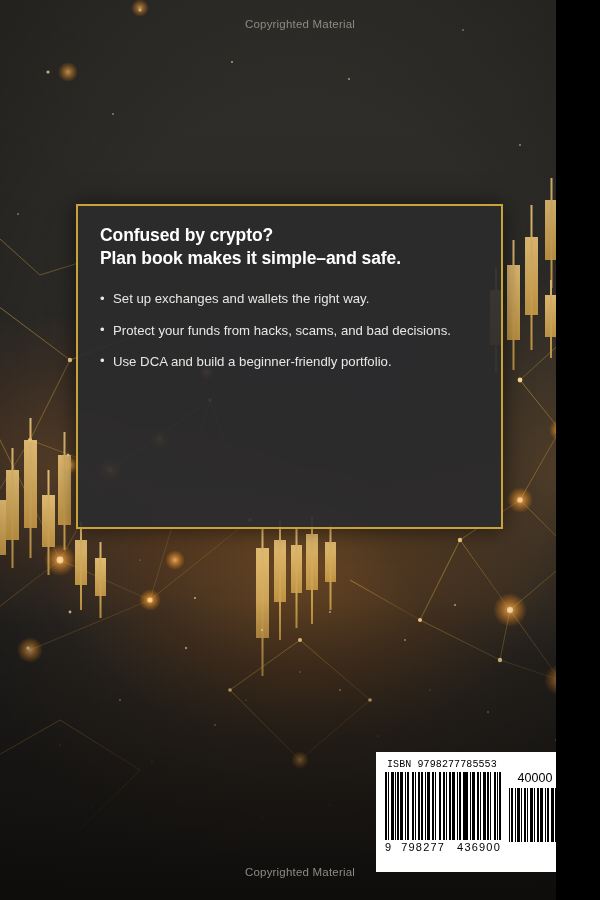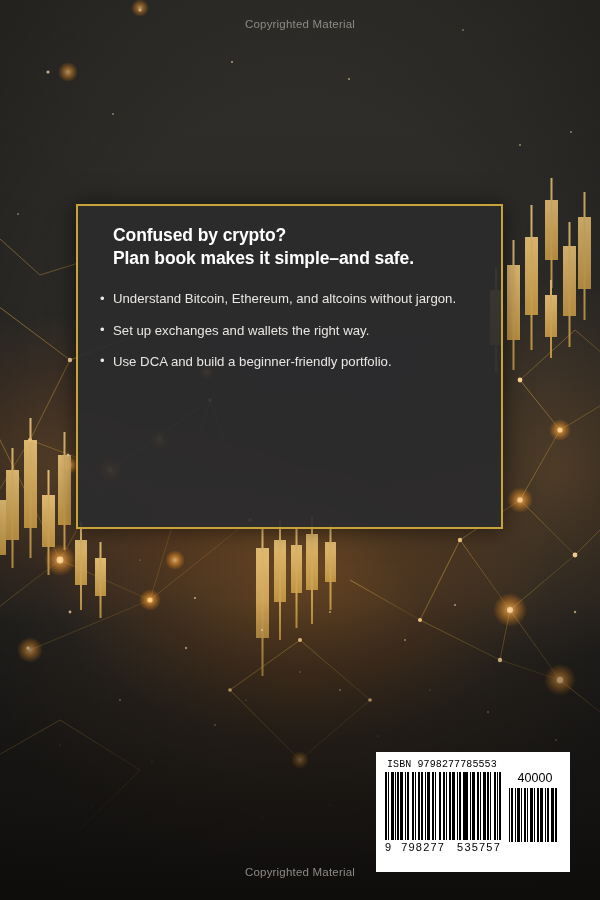--- a/index.html
+++ b/index.html
@@ -6,21 +6,21 @@
     margin: 0;
     padding: 0;
     background: #000;
   }
   body {
     font-family: "Liberation Sans", sans-serif;
   }
 
   .cover {
     position: relative;
-    width: 600px;
+    width: 556px;
     height: 900px;
     overflow: hidden;
     background: #4c1d95;
   }
 
   
   .bg-base {
     position: absolute;
     inset: 0;
     background:
@@ -76,21 +76,21 @@
   }
   .panel-inner {
     padding: 18px 22px 0 22px;
   }
   .headline {
     color: #ffffff;
     font-size: 17.5px;
     font-weight: bold;
     line-height: 1.32;
     letter-spacing: -0.1px;
-    margin: 0 0 21px 13px;
+    margin: 0 0 21px 0;
   }
   .headline .l2 { display: block; }
 
   .lead {
     color: #eceae7;
     font-size: 13.5px;
     line-height: 1.3;
     margin: 0 0 15px 0;
   }
 
@@ -364,22 +364,22 @@
 
   <div class="panel">
     <div class="panel-inner">
       <h1 class="headline">
         <span>Confused by crypto?</span>
         <span class="l2">Plan book makes it simple–and safe.</span>
       </h1>
 
 
       <ul class="bullets">
-        <li>Understand Bitcoin, Ethereum, and altcoins without jargon.</li>
         <li>Set up exchanges and wallets the right way.</li>
+        <li>Protect your funds from hacks, scams, and bad decisions.</li>
         <li>Use DCA and build a beginner-friendly portfolio.</li>
       </ul>
 
     </div>
   </div>
 
   <div class="barcode-box">
     <div class="isbn-text">ISBN 9798277785553</div>
     <div class="barcode-row">
       <div class="bc-main">
@@ -450,21 +450,21 @@
           <i class="w" style="width:3px"></i>
             <i style="width:2px"></i>
             <i class="w" style="width:1px"></i>
           <i style="width:1px"></i>
             <i class="w" style="width:1px"></i>
             <i style="width:2px"></i>
         </div>
         <div class="ean-digits">
           <span class="d1">9</span>
           <span class="d2">798277</span>
-          <span class="d3">535757</span>
+          <span class="d3">436900</span>
         </div>
       </div>
       <div class="bc-addon">
         <div class="addon-label">40000</div>
         <div class="bars short">
           <i style="width:1px"></i>
             <i class="w" style="width:1px"></i>
             <i style="width:2px"></i>
           <i class="w" style="width:2px"></i>
             <i style="width:1px"></i>

